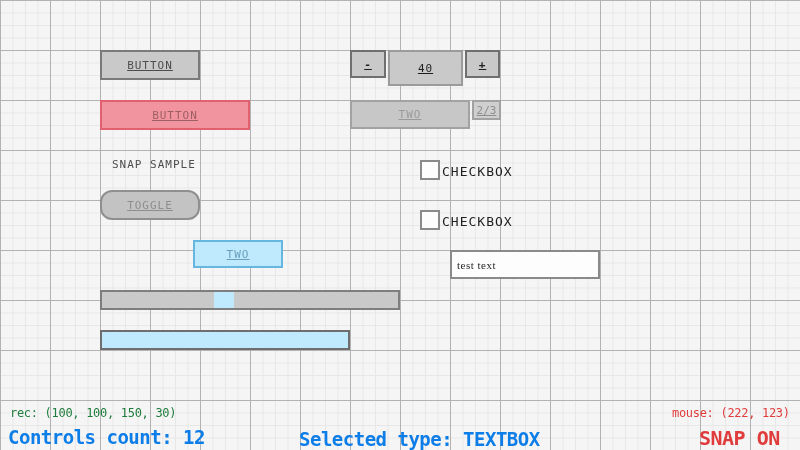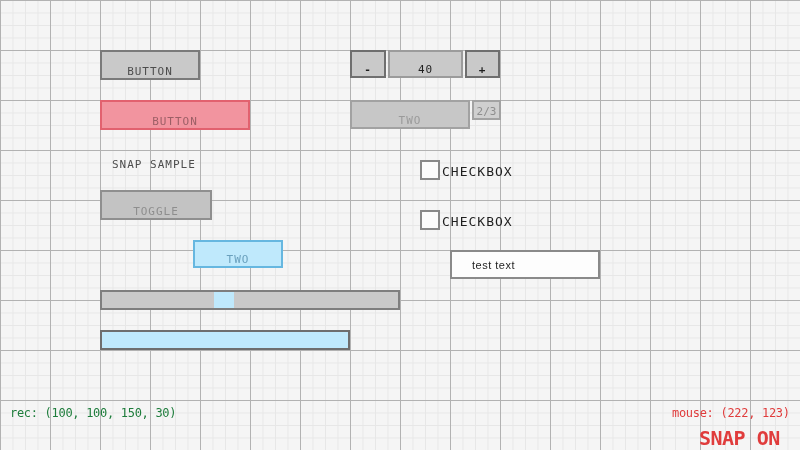--- a/index.html
+++ b/index.html
@@ -11,42 +11,42 @@
     background-color:#f5f5f5;
     background-image:
       linear-gradient(to right,#b2b2b2 1px,transparent 1px),
       linear-gradient(to bottom,#b2b2b2 1px,transparent 1px),
       linear-gradient(to right,#e7e7e7 1px,transparent 1px),
       linear-gradient(to bottom,#e7e7e7 1px,transparent 1px);
     background-size:50px 50px,50px 50px,12.5px 12.5px,12.5px 12.5px;
   }
   .abs{position:absolute;box-sizing:border-box;}
   .ctl{
-    display:flex;align-items:flex-end;justify-content:center;
+    display:flex;align-items:center;justify-content:center;
     font-size:11px;letter-spacing:1px;
-    box-sizing:border-box;position:absolute;
+    box-sizing:border-box;position:absolute;text-decoration:underline;
   }
   .btn-default{background:#c9c9c9;border:2px solid #7a7a7a;color:#4d4d4d;}
   .btn-selected{background:#f2949f;border:2px solid #e2616f;color:#9c5f66;}
   .btn-dim{background:#c3c3c3;border:2px solid #8f8f8f;color:#8e8e8e;}
   .btn-focus{background:#bfe9fc;border:2px solid #66b7e0;color:#6aa0bd;}
   .spin-btn{background:#c9c9c9;border:2px solid #6f6f6f;color:#1f1f1f;font-weight:bold;}
   .spin-val{background:#c9c9c9;border:2px solid #9b9b9b;color:#1f1f1f;}
   .combo-main{background:#c7c7c7;border:2px solid #a2a2a2;color:#9a9a9a;}
   .combo-badge{background:#cfcfcf;border:2px solid #a2a2a2;color:#8e8e8e;font-size:11px;letter-spacing:0;}
   .chk-box{background:#fdfdfd;border:2px solid #8a8a8a;}
   .chk-label{font-size:13px;letter-spacing:1px;color:#1f1f1f;}
   .plain-label{font-size:11px;letter-spacing:1px;color:#4d4d4d;}
   .slider-track{background:#c9c9c9;border:2px solid #7e7e7e;}
   .slider-knob{position:absolute;background:#bfe9fc;}
   .value-bar{background:#bfe9fc;border:2px solid #6e6e6e;}
   .textbox{
     background:#fdfdfd;border:2px solid #8a8a8a;color:#1f1f1f;
-    font-family:Liberation Sans, sans-serif;
-    font-size:11px;letter-spacing:0.5px;padding:0 0 0 20px;outline:none;
+    font-family:Liberation Serif, serif;
+    font-size:11px;letter-spacing:0.5px;padding:0 0 0 5px;outline:none;
   }
   .stat-small{font-size:12px;letter-spacing:-0.3px;white-space:pre;}
   .stat-big{font-size:19px;font-weight:bold;letter-spacing:-0.5px;white-space:pre;}
   .green{color:#1e7d3c;}
   .blue{color:#0d7de8;}
   .red{color:#e03c3c;}
 </style>
 </head>
 <body>
 
@@ -55,38 +55,38 @@
   <div class="ctl btn-default" style="left:100px;top:50px;width:100px;height:30px;">
     <span>BUTTON</span>
   </div>
 
   <div class="ctl btn-selected" style="left:100px;top:100px;width:150px;height:30px;">
     <span>BUTTON</span>
   </div>
 
   <div class="abs plain-label" style="left:112px;top:158px;">SNAP SAMPLE</div>
 
-  <div class="ctl btn-dim" style="left:100px;top:190px;width:112px;height:30px;">
+  <div class="ctl btn-dim" style="left:100px;top:190px;width:100px;height:30px;border-radius:12px;">
     <span>TOGGLE</span>
   </div>
 
   <div class="ctl btn-focus" style="left:193px;top:240px;width:90px;height:28px;">
     <span>TWO</span>
   </div>
 
   <div class="abs slider-track" style="left:100px;top:290px;width:300px;height:20px;">
     <div class="slider-knob" style="left:112px;top:0;width:20px;height:16px;"></div>
   </div>
 
   <div class="abs value-bar" style="left:100px;top:330px;width:250px;height:20px;"></div>
 
   <div class="ctl spin-btn" style="left:350px;top:50px;width:36px;height:28px;">
     <span>-</span>
   </div>
-  <div class="ctl spin-val" style="left:388px;top:50px;width:75px;height:28px;">
+  <div class="ctl spin-val" style="left:388px;top:50px;width:75px;height:36px;">
     <span>40</span>
   </div>
   <div class="ctl spin-btn" style="left:465px;top:50px;width:35px;height:28px;">
     <span>+</span>
   </div>
 
   <div class="ctl combo-main" style="left:350px;top:100px;width:120px;height:29px;">
     <span>TWO</span>
   </div>
   <div class="ctl combo-badge" style="left:472px;top:100px;width:29px;height:20px;">
@@ -97,15 +97,17 @@
   <div class="abs chk-label" style="left:442px;top:164px;">CHECKBOX</div>
 
   <div class="abs chk-box" style="left:420px;top:210px;width:20px;height:20px;"></div>
   <div class="abs chk-label" style="left:442px;top:214px;">CHECKBOX</div>
 
   <input type="text" class="abs textbox" style="left: 450px; top: 250px; width: 150px; height: 29px;" value="test text">
 
   <div class="abs stat-small green" style="left:10px;top:406px;">rec: (100, 100, 150, 30)</div>
   <div class="abs stat-small red" style="left:672px;top:406px;">mouse: (222, 123)</div>
 
+  <div class="abs stat-big blue" style="left:8px;top:426px;">Controls count: 12</div>
+  <div class="abs stat-big blue" style="left:299px;top:428px;">Selected type: TEXTBOX</div>
   <div class="abs stat-big red" style="left:699px;top:426px;font-size:20px;">SNAP ON</div>
 
 </div>
 
 </body></html>

